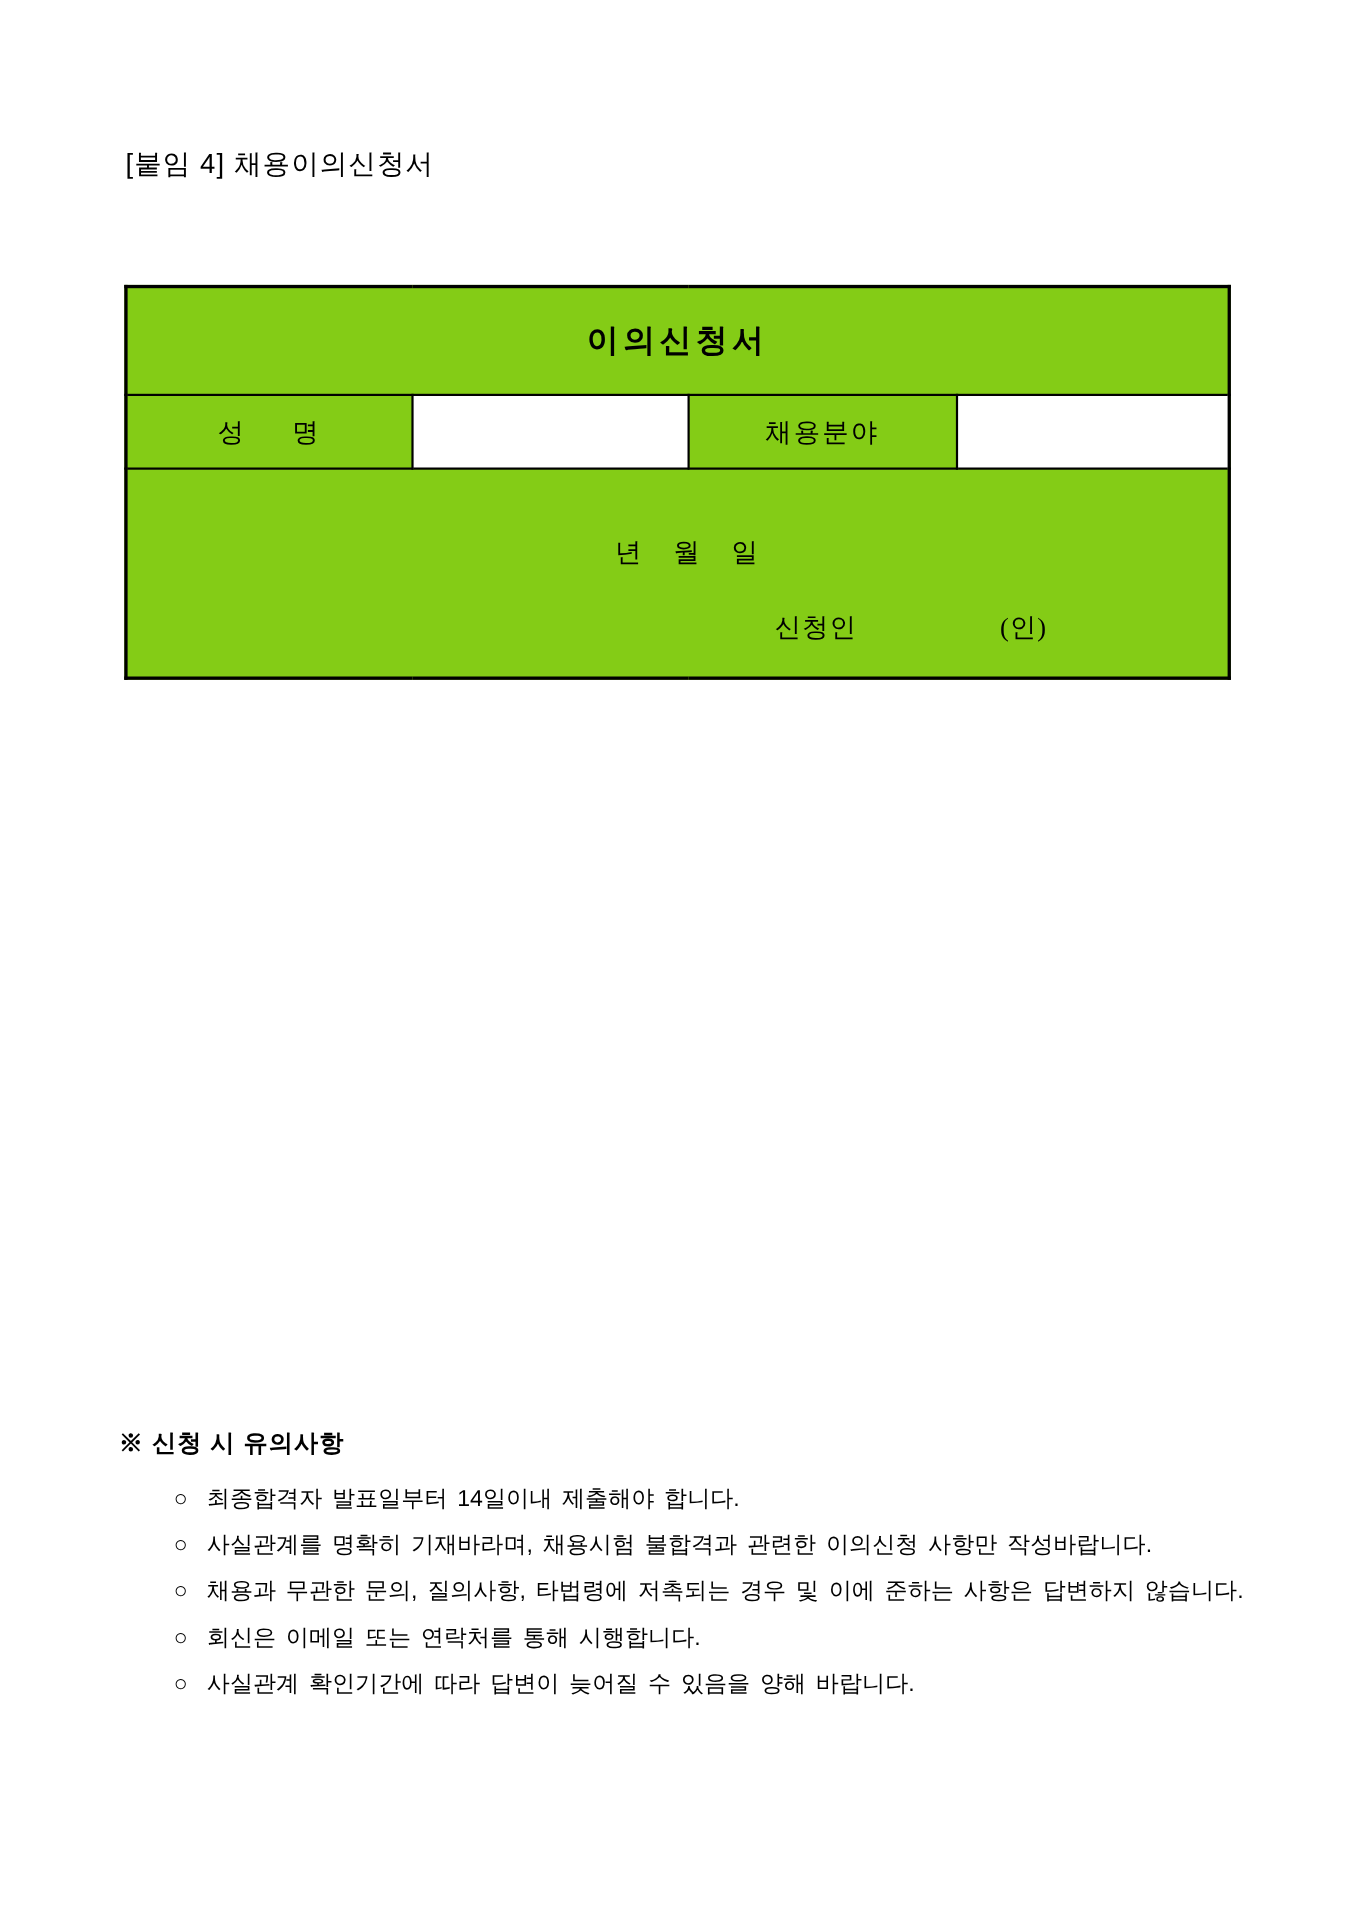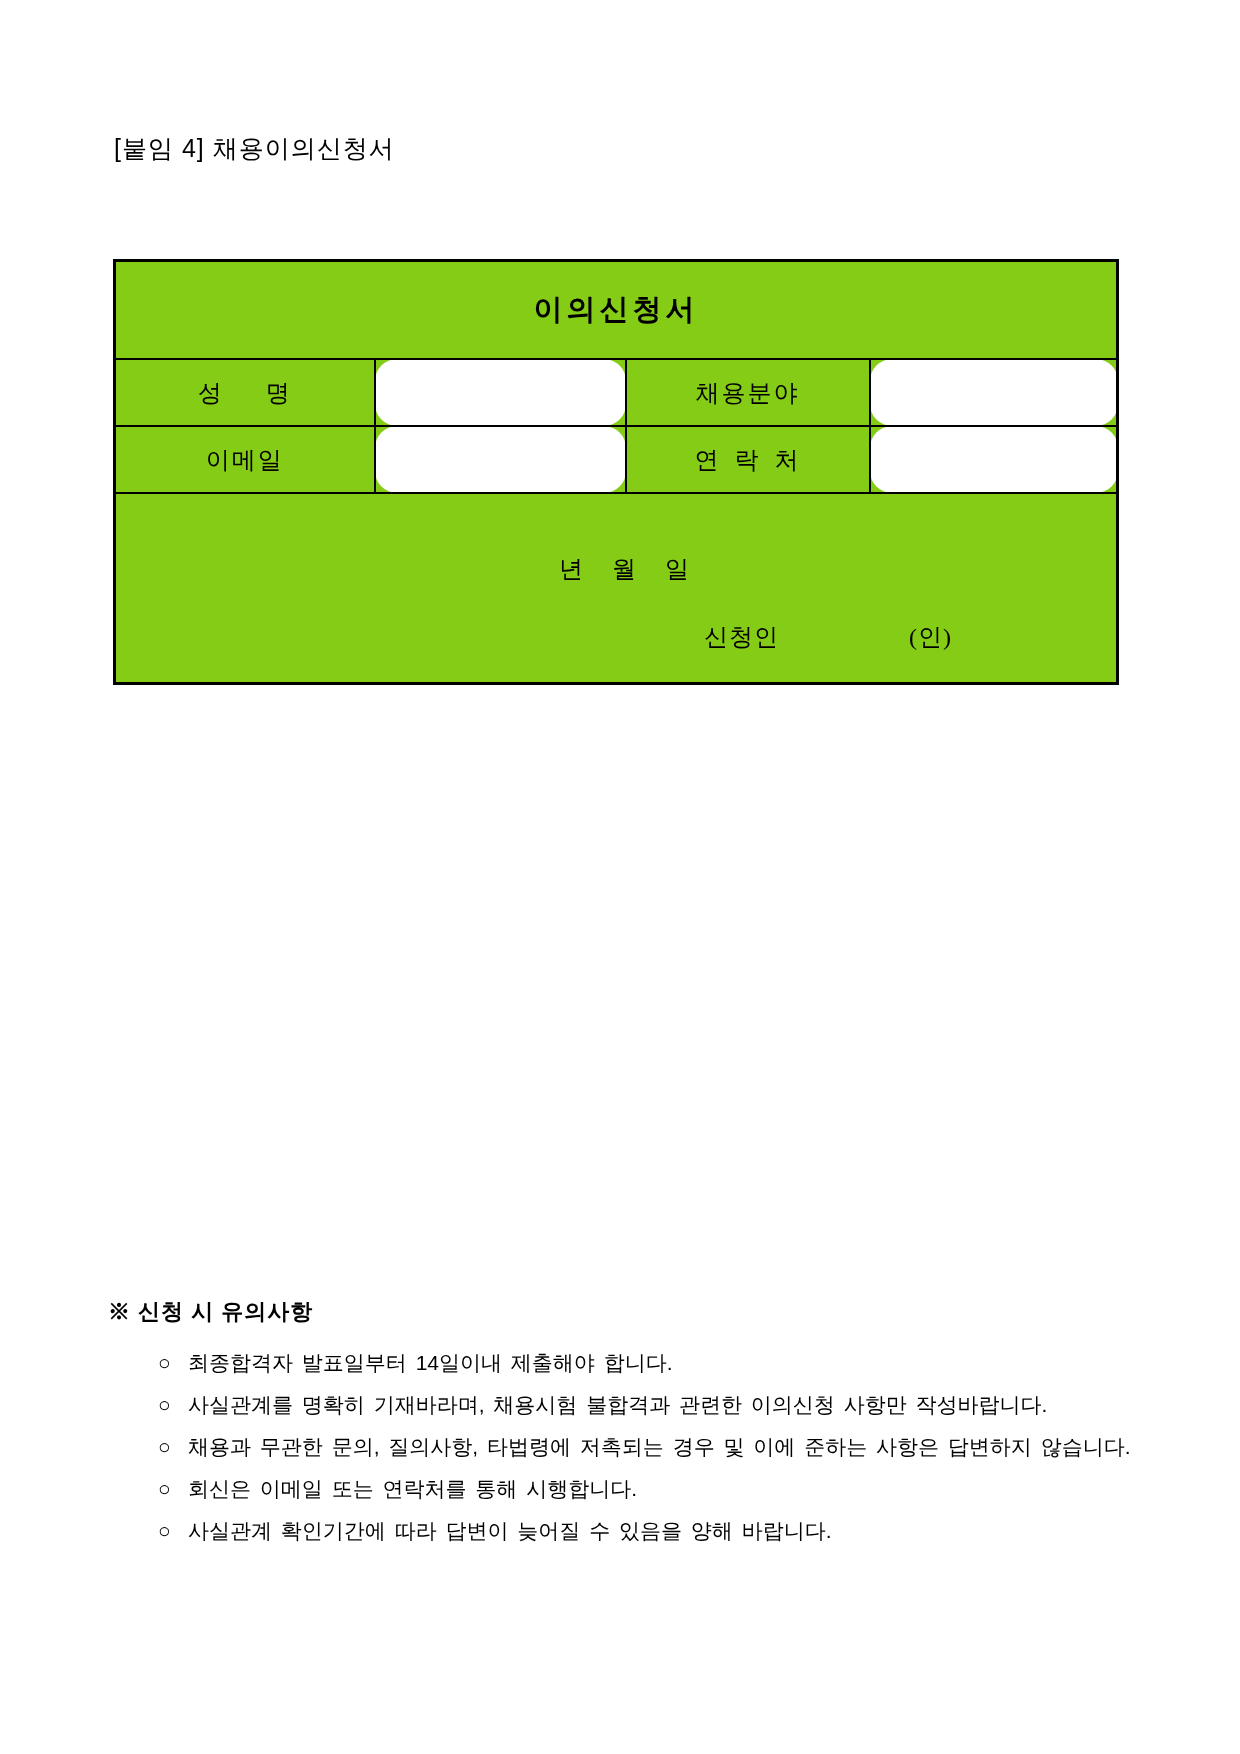--- a/index.html
+++ b/index.html
@@ -23,21 +23,21 @@
     border-collapse: collapse;
     border: 3px solid #000000;
     background: #84cc16;
   }
   table.form td { border: 2px solid #000000; padding: 0; vertical-align: middle; }
 
   td.title-cell {
     height: 96px; text-align: center;
     font-size: 29px; font-weight: bold; letter-spacing: 4px;
   }
-  tr.field-row td { height: 65px; border-radius: 22px; }
+  tr.field-row td { height: 65px; }
   td.label-cell {
     text-align: center; font-size: 24px;
     letter-spacing: 2px; white-space: pre; word-spacing: 6px;
   }
   td.value-cell { background: #ffffff; }
 
   td.content-label-cell { height: 601px; text-align: center; font-size: 24px; letter-spacing: 1px; white-space: pre; }
   td.content-cell { vertical-align: middle; padding-left: 24px; font-size: 25px; word-spacing: 9px; letter-spacing: 1px; }
 
   td.sign-cell { height: 188px; vertical-align: top; }
@@ -72,26 +72,20 @@
     <tbody>
       <tr>
         <td class="title-cell" colspan="4">이의신청서</td>
       </tr>
       <tr class="field-row">
         <td class="label-cell">성   명</td>
         <td class="value-cell"></td>
         <td class="label-cell">채용분야</td>
         <td class="value-cell"></td>
       </tr>
-      <tr class="field-row">
-        <td class="label-cell">이메일</td>
-        <td class="value-cell"></td>
-        <td class="label-cell">연 락 처</td>
-        <td class="value-cell"></td>
-      </tr>
       <tr>
         <td class="sign-cell" colspan="4">
           <div class="date-line">년    월    일</div>
           <div class="signer-line">
             <span>신청인</span><span class="seal">(인)</span>
           </div>
         </td>
       </tr>
     </tbody>
   </table>

